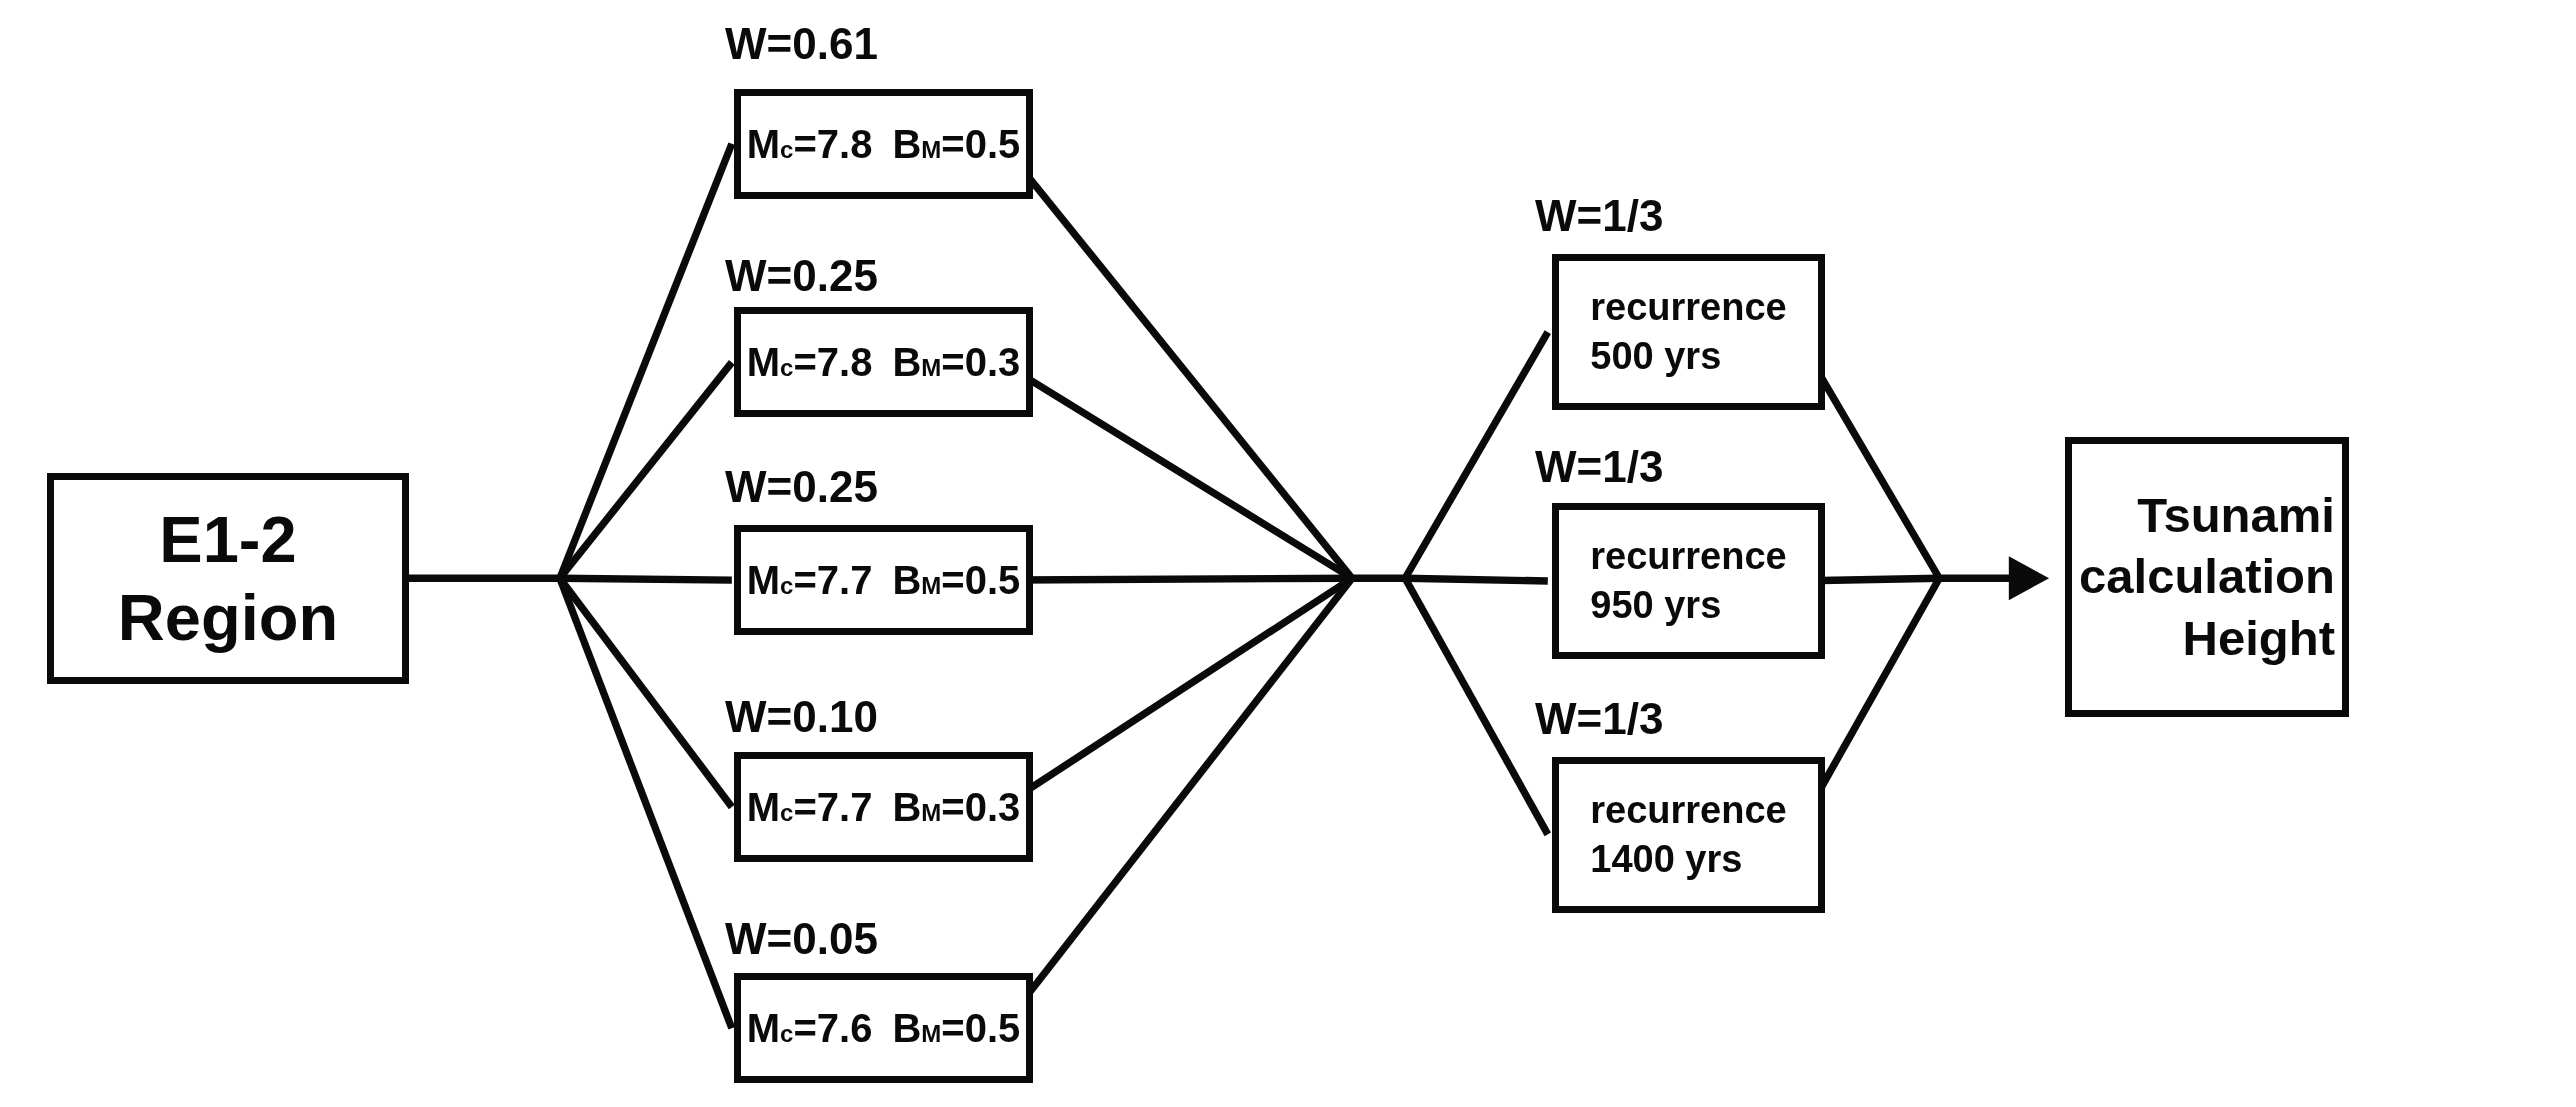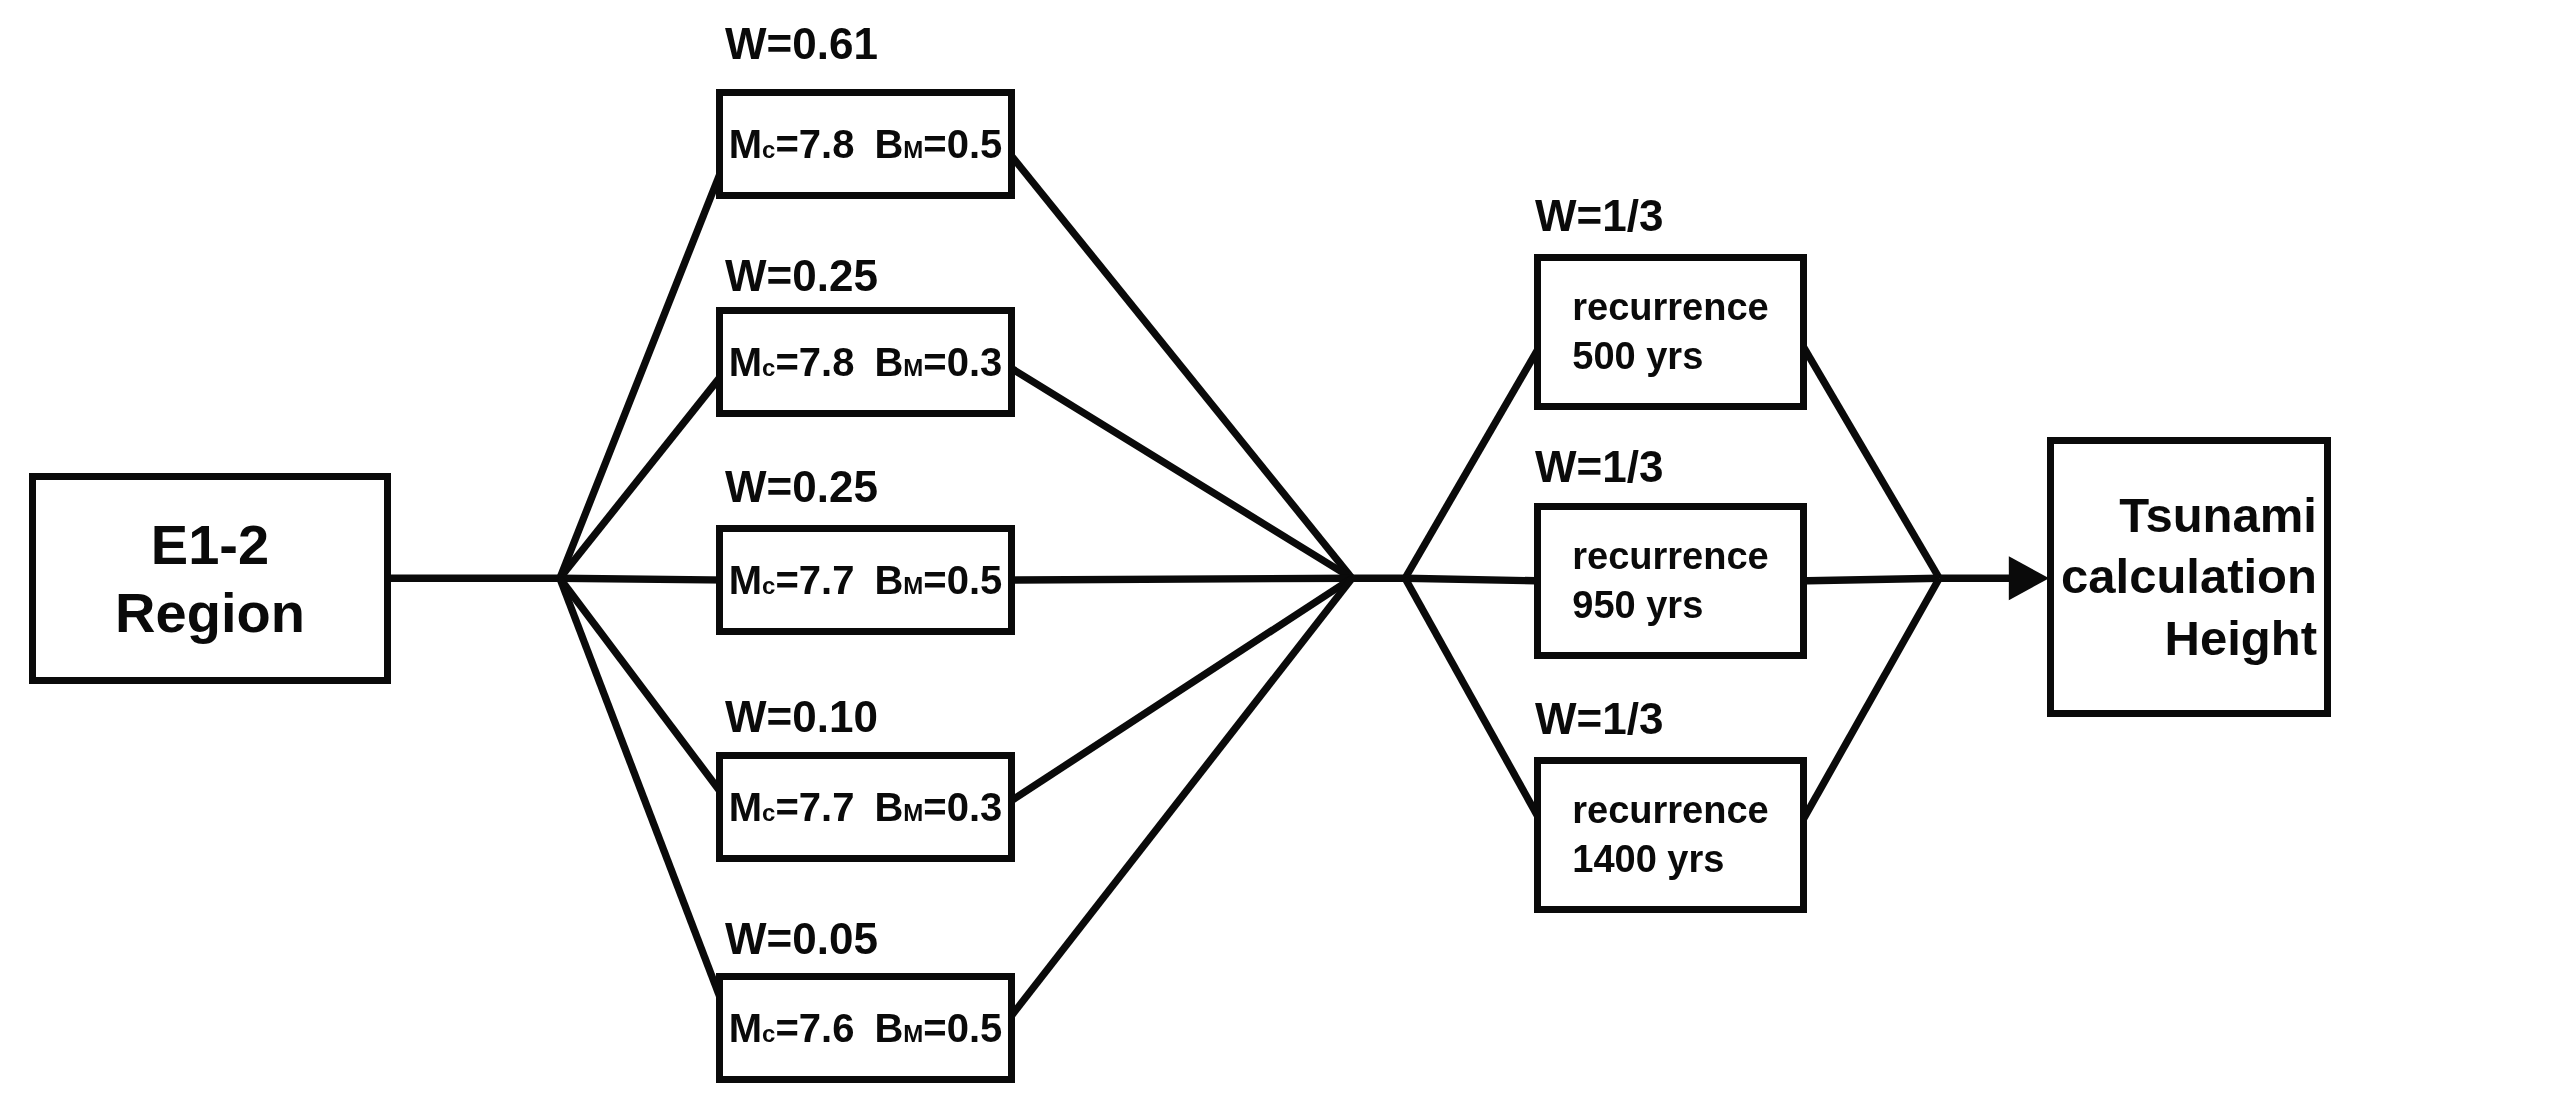--- a/index.html
+++ b/index.html
@@ -8,29 +8,30 @@
     font-family:"Liberation Sans",sans-serif;
     font-weight:bold;color:#0a0a0a;
   }
   .stage{position:relative;width:2576px;height:1108px;overflow:hidden;background:#ffffff;}
   .connectors{position:absolute;left:0;top:0;width:2576px;height:1108px;}
   .box{
     position:absolute;box-sizing:border-box;
     background:#ffffff;border:7.3px solid #0a0a0a;
     display:flex;align-items:center;justify-content:center;
     text-align:center;
+    margin-left:18px;
   }
   .wlabel{position:absolute;font-size:44px;line-height:1;white-space:nowrap;}
   .mbox{left:716px;width:299px;height:110px;font-size:40px;}
   .mtext{white-space:nowrap;}
   .sub{font-size:0.6em;}
   .sp{display:inline-block;width:0.5em;}
   .rbox{left:1534px;width:273px;height:156px;font-size:38px;line-height:1.3;}
   .rtext{text-align:left;}
-  .source{left:29px;top:473px;width:362px;height:211px;font-size:56px;line-height:1.2;}
+  .source{left:29px;top:473px;width:362px;height:211px;font-size:65px;line-height:1.2;}
   .output{left:2047px;top:437px;width:284px;height:280px;font-size:49px;line-height:1.25;text-align:right;}
 </style>
 </head>
 <body>
 
 <div class="stage">
 
   <svg class="connectors" viewBox="0 0 2816 1211" xmlns="http://www.w3.org/2000/svg">
     <g stroke="#0a0a0a" stroke-width="8" fill="none">
       <line x1="420" y1="632" x2="612" y2="632"></line>

